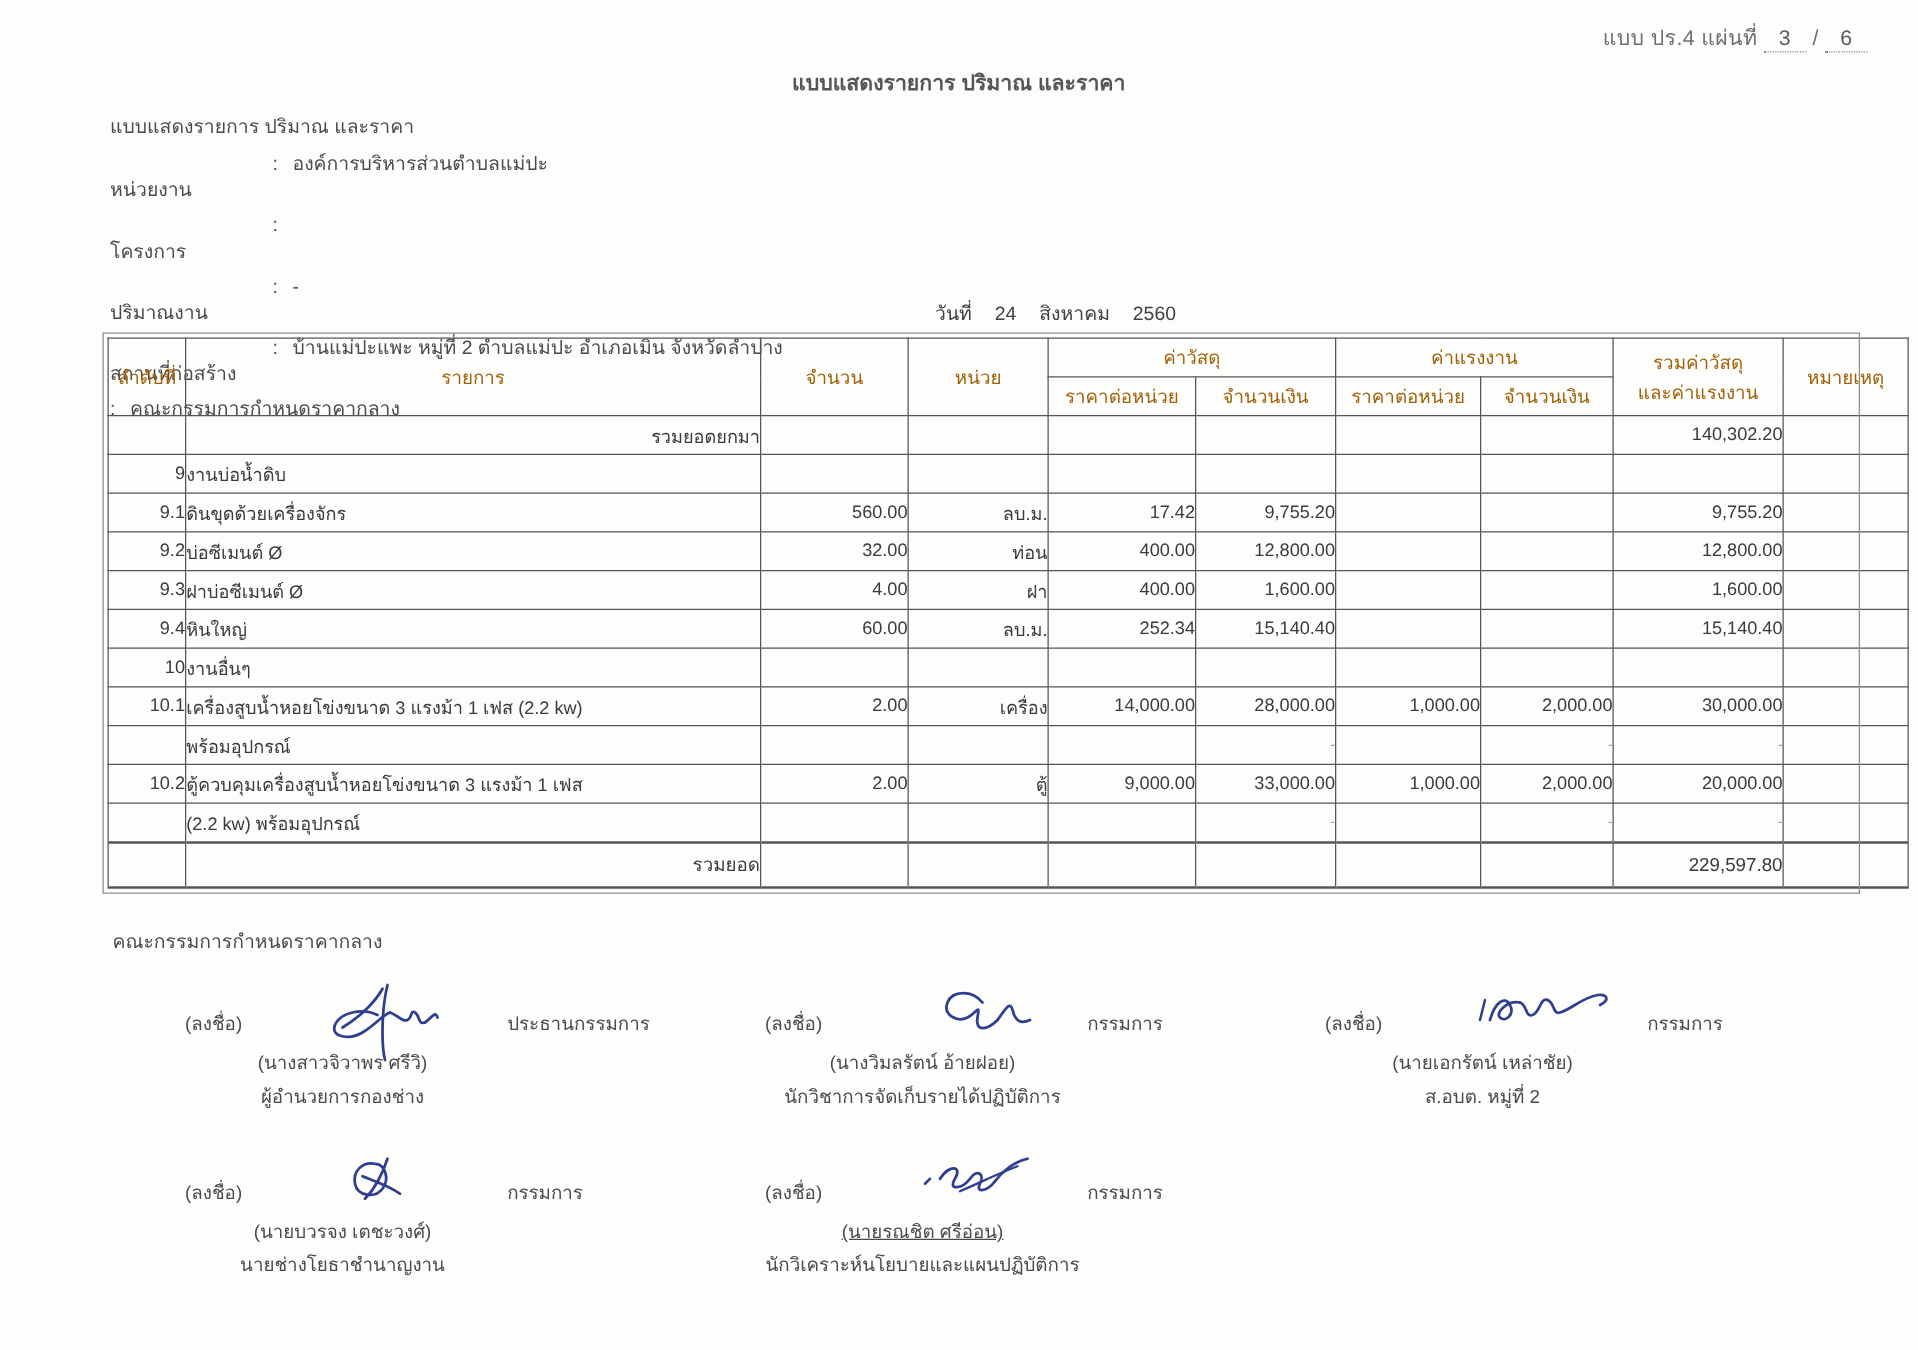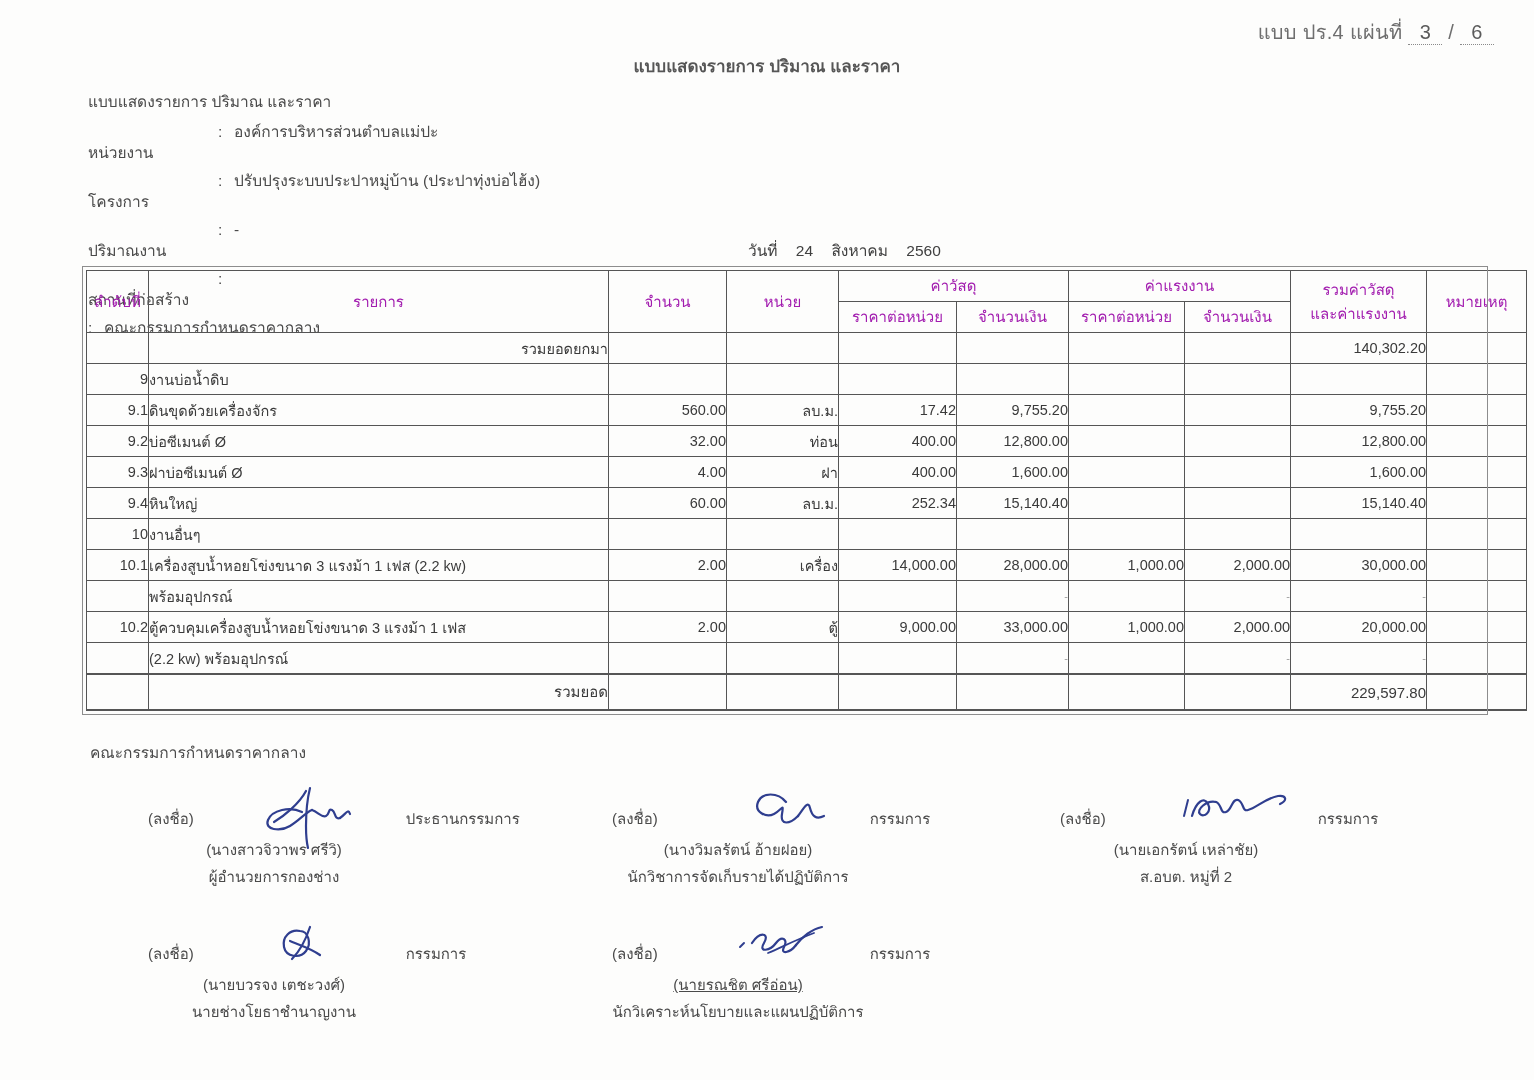--- a/index.html
+++ b/index.html
@@ -20,21 +20,21 @@
     position: absolute;
     inset: 0;
     background: #fdfdfc;
   }
 
   
   .form-code {
     position: absolute;
     top: 16px;
     right: 40px;
-    font-size: 20px;
+    font-size: 17px;
     color: #6e6e6e;
     letter-spacing: .3px;
     white-space: nowrap;
   }
   .form-code .blank {
     display: inline-block;
     border-bottom: 1px dotted #8a8a8a;
     min-width: 34px;
     text-align: center;
     color: #5b5b5b;
@@ -91,21 +91,21 @@
     color: #3a3a3a;
     table-layout: fixed;
   }
   table.boq th, table.boq td {
     border: 1.3px solid #555;
     padding: 0;
   }
   table.boq th {
     font-weight: normal;
     text-align: center;
-    color: #a21caf;
+    color: #a16207;
     height: 30px;
     font-size: 15px;
   }
   .th-tall { height: 64px; }
   td.c { text-align: right; }
   td.r { text-align: right; padding-right: 9px; }
   td.l { text-align: left; padding-left: 7px; }
   tr.body-row td { height: 30px; vertical-align: middle; }
 
   .faded { color: #d9d9d9; }
@@ -189,32 +189,32 @@
 
     <div class="meta-row">
       <div class="meta-label">หน่วยงาน</div>
       <div class="meta-colon">:</div>
       <div class="meta-value">องค์การบริหารส่วนตำบลแม่ปะ</div>
     </div>
 
     <div class="meta-row">
       <div class="meta-label">โครงการ</div>
       <div class="meta-colon">:</div>
-      <div class="meta-value">ปรับปรุงระบบประปาหมู่บ้าน (ประปาทุ่งบ่อไฮ้ง)</div>
     </div>
 
     <div class="meta-row">
       <div class="meta-label">ปริมาณงาน</div>
       <div class="meta-colon">:</div>
       <div class="meta-value">-</div>
     </div>
 
     <div class="meta-row">
       <div class="meta-label">สถานที่ก่อสร้าง</div>
       <div class="meta-colon">:</div>
+      <div class="meta-value">บ้านแม่ปะแพะ หมู่ที่ 2 ตำบลแม่ปะ  อำเภอเมิน  จังหวัดลำปาง</div>
     </div>
 
     <div class="meta-row">
       <div class="meta-colon">:</div>
       <div class="meta-value">คณะกรรมการกำหนดราคากลาง</div>
     </div>
   </div>
 
   <div class="doc-date">
     <span>วันที่</span>

